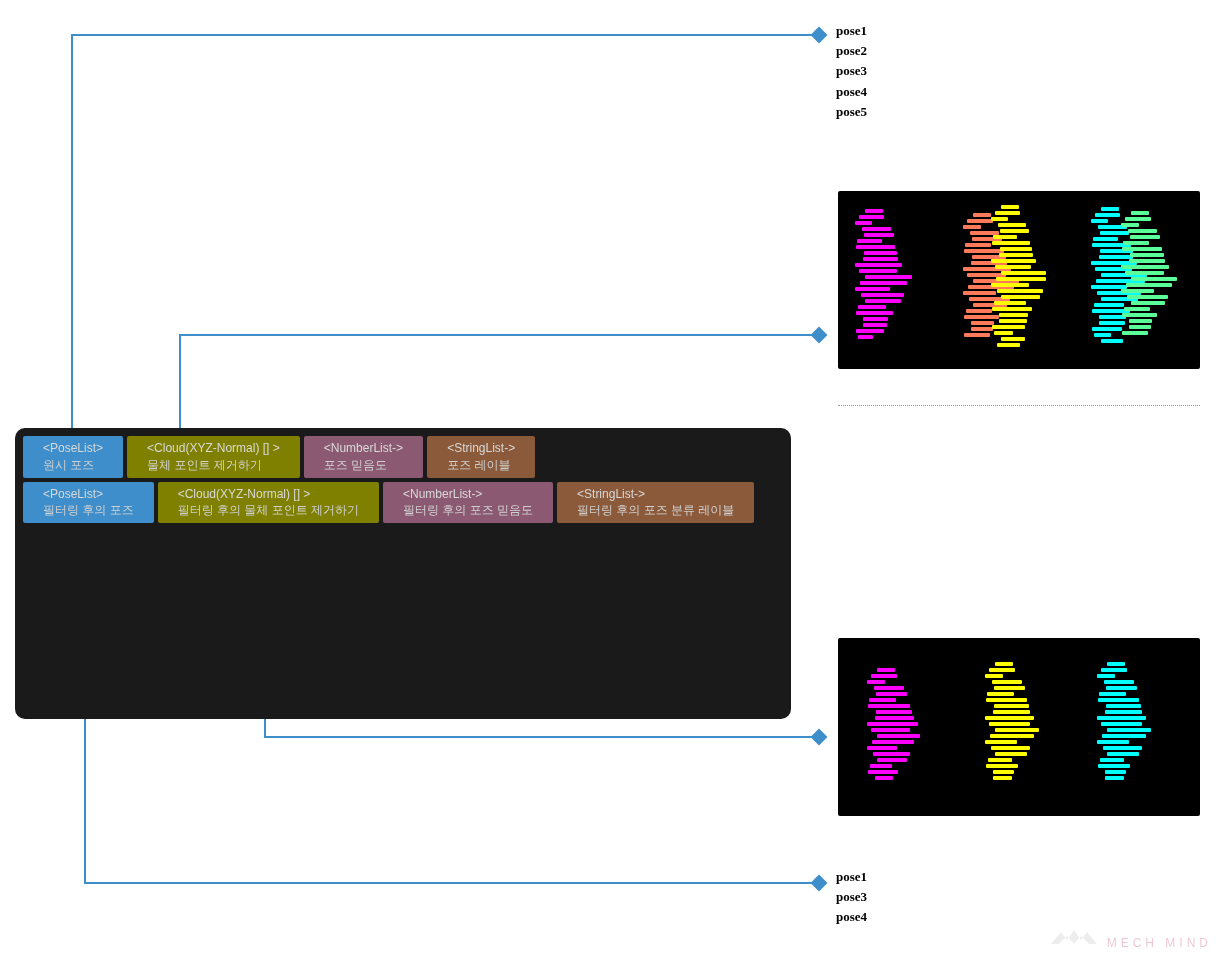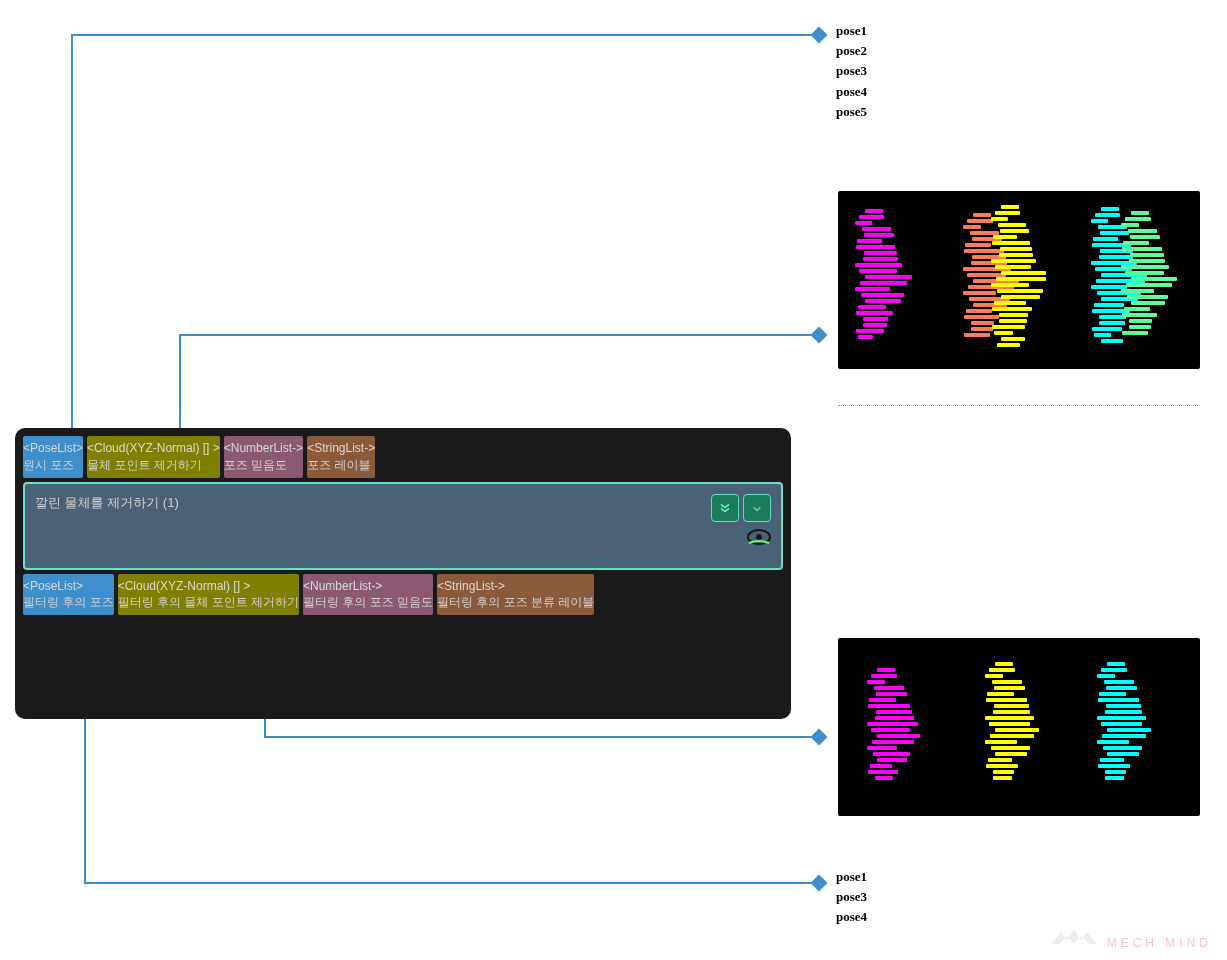--- a/index.html
+++ b/index.html
@@ -22,21 +22,21 @@
     gap: 4px;
     margin-bottom: 4px;
   }
   .port-row.outputs {
     margin-top: 4px;
     margin-bottom: 0;
   }
   .port {
     color: #d0d0d0;
     font-size: 12px;
-    padding: 4px 0;
+    padding: 4px 20px;
     border-radius: 2px;
     line-height: 1.4;
     white-space: nowrap;
   }
   .port .type { display: block; color: #d8d8d8; }
   .port .label { display: block; }
   .port.blue { background: #3d8ecb; }
   .port.olive { background: #808000; }
   .port.plum { background: #8b5a72; }
   .port.brown { background: #8b5a3a; }
@@ -305,44 +305,20 @@
     <div class="port plum">
       <span class="type">&lt;NumberList-&gt;</span>
       <span class="label">포즈 믿음도</span>
     </div>
     <div class="port brown">
       <span class="type">&lt;StringList-&gt;</span>
       <span class="label">포즈 레이블</span>
     </div>
   </div>
 
-  <div class="node-body">
-    <span class="node-title">깔린 물체를 제거하기 (1)</span>
-    <div class="node-icons">
-      <div class="icon-row">
-        <div class="btn-green">
-          <svg viewBox="0 0 24 24" fill="none" stroke="#6adec4" stroke-width="3">
-              <path d="M5 6l7 5 7-5M5 13l7 5 7-5"></path>
-            </svg>
-        </div>
-        <div class="btn-green">
-          <svg viewBox="0 0 24 24" fill="#6adec4">
-              <path d="M12 3v12l-5-5-1.5 1.5L12 18l6.5-6.5L17 10l-5 5V3z"></path>
-            </svg>
-        </div>
-      </div>
-      <div class="eye-icon">
-        <svg viewBox="0 0 24 16" width="24" height="16">
-            <ellipse cx="12" cy="8" rx="11" ry="7" fill="none" stroke="#1a1a1a" stroke-width="2"></ellipse>
-            <circle cx="12" cy="8" r="3" fill="#1a1a1a"></circle>
-            <path d="M2 14 Q 12 10 22 14" stroke="#6aff6a" stroke-width="2" fill="none"></path>
-          </svg>
-      </div>
-    </div>
-  </div>
 
   <div class="port-row outputs">
     <div class="port blue">
       <span class="type">&lt;PoseList&gt;</span>
       <span class="label">필터링 후의 포즈</span>
     </div>
     <div class="port olive">
       <span class="type">&lt;Cloud(XYZ-Normal) [] &gt;</span>
       <span class="label">필터링 후의 물체 포인트 제거하기</span>
     </div>

